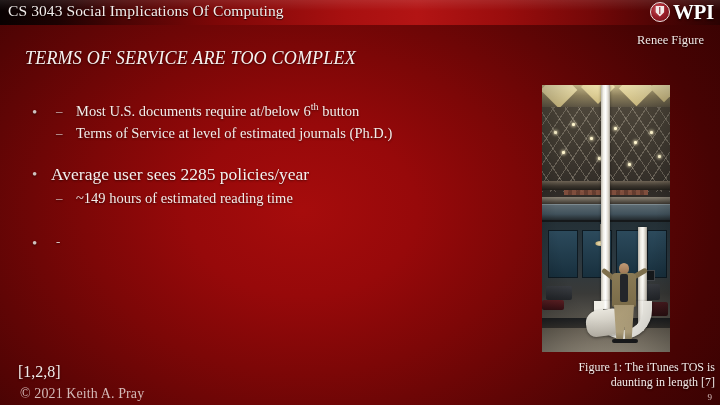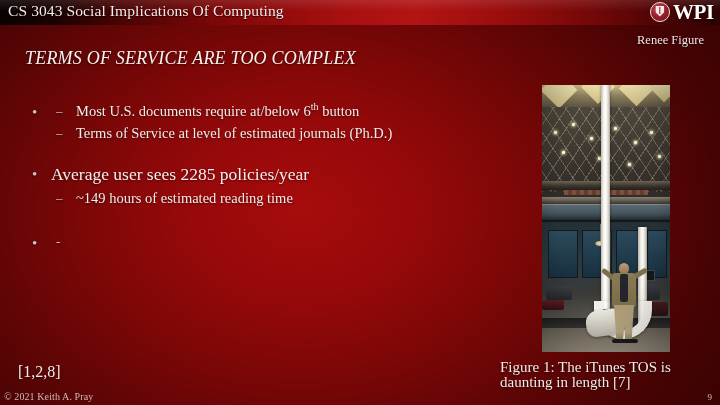--- a/index.html
+++ b/index.html
@@ -351,39 +351,39 @@
     position: absolute; inset: 0;
     background: radial-gradient(ellipse at 50% 45%, rgba(0,0,0,0) 55%, rgba(0,0,0,0.28) 100%);
     pointer-events: none;
   }
 
   
   .caption {
     position: absolute;
     left: 500px; top: 360px;
     width: 215px;
-    text-align: left;
-    font-size: 15px;
+    text-align: right;
+    font-size: 12px;
     line-height: 15px;
     color: #f3eae8;
     text-shadow: 0 1px 2px rgba(0,0,0,0.6);
   }
 
   
   .refs {
     position: absolute;
     left: 18px; top: 363px;
     font-size: 16px;
     color: #f2eae8;
     text-shadow: 0 1px 2px rgba(0,0,0,0.55);
   }
   .copyright {
     position: absolute;
-    left: 4px; bottom: 3px;
-    font-size: 10px;
+    left: 20px; bottom: 3px;
+    font-size: 14px;
     color: #d3b9b7;
     letter-spacing: 0.1px;
     margin-top: 30px;
   }
   .pageno {
     position: absolute;
     right: 8px; bottom: 3px;
     font-size: 9px;
     color: #d8c0be;
   }

